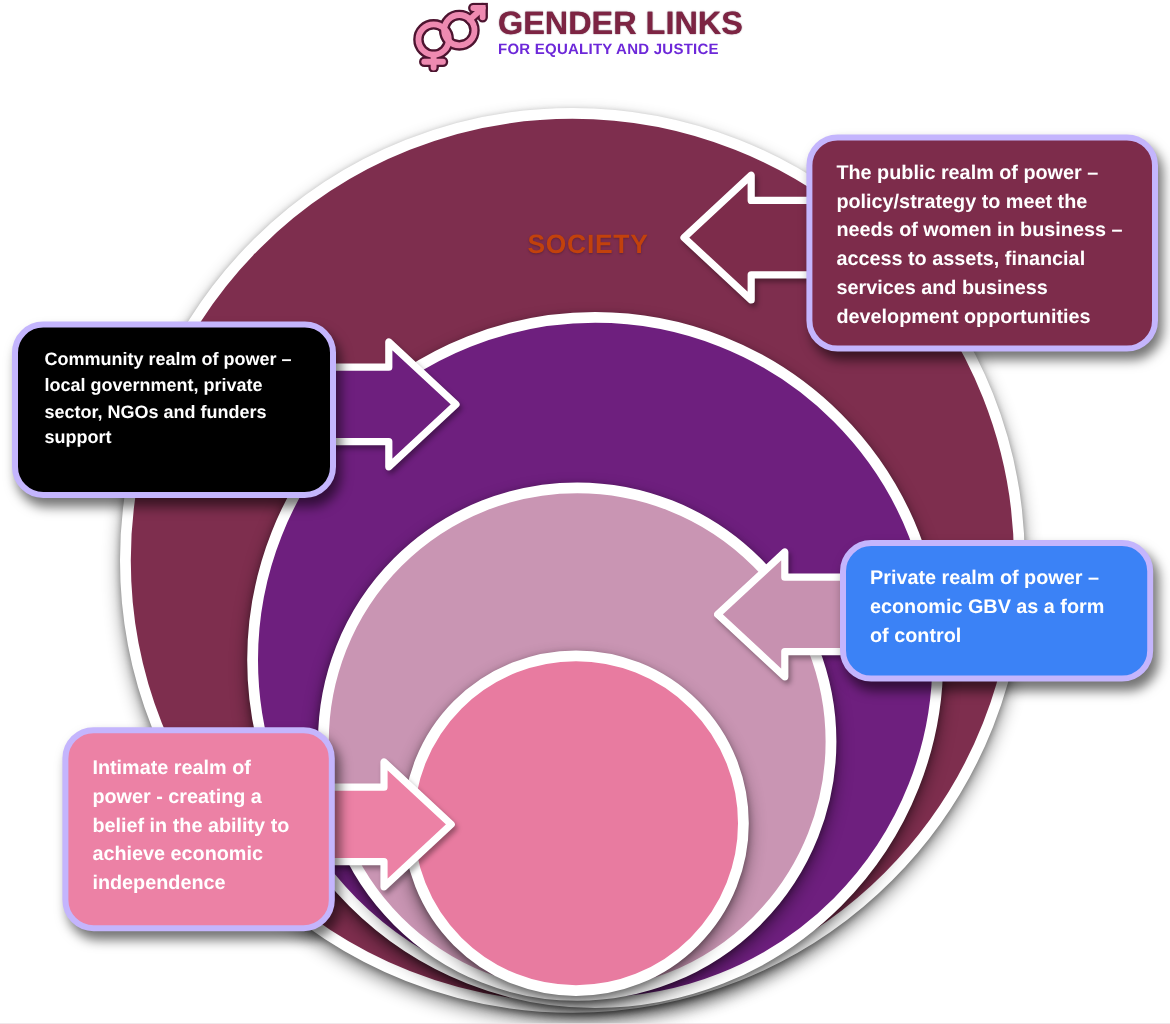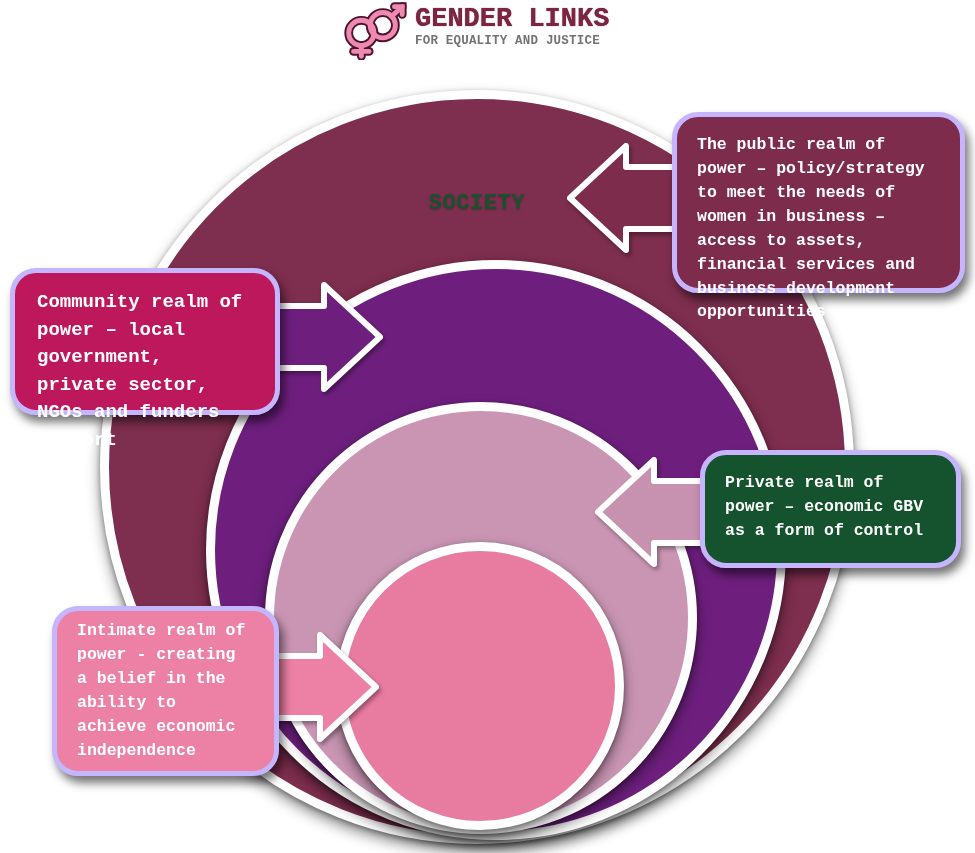--- a/index.html
+++ b/index.html
@@ -1,45 +1,45 @@
 <!DOCTYPE html>
 <html><head>
 <meta charset="utf-8">
 <style>
   html,body { margin:0; padding:0; background:#ffffff; }
   .canvas {
     position:relative; width:975px; height:853px; background:#ffffff;
-    overflow:hidden; font-family:Liberation Mono, monospace;
+    overflow:hidden; font-family:Liberation Sans, sans-serif;
   }
 
   
   .logo { position:absolute; top:2px; left:338px; display:flex; align-items:flex-start; gap:5px; z-index:9; }
   .logo-icon { width:72px; height:58px; }
   .logo-text { padding-top:3px; }
   .logo-title {
     font-size:27px; font-weight:800; color:#7d2443; line-height:1.1;
     letter-spacing:0px; text-shadow:0 0 1px #4d1430;
   }
   .logo-subtitle {
-    font-size:12.5px; font-weight:800; color:#737373; letter-spacing:0.2px; line-height:1.1;
+    font-size:12.5px; font-weight:800; color:#6d28d9; letter-spacing:0.2px; line-height:1.1;
   }
 
   
   .ring {
     position:absolute; border-radius:50%; border:9px solid #ffffff;
     box-shadow:0 7px 14px rgba(0,0,0,0.45), 0 2px 5px rgba(0,0,0,0.30);
   }
   #ring-society       { left:100px; top:90px;  width:736px; height:736px; background:#7e2e4e; z-index:1; }
   #ring-community     { left:206px; top:260px; width:562px; height:562px; background:#6e1f7e; z-index:2; }
   #ring-relationships { left:265px; top:402px; width:414px; height:414px; background:#c995b3; z-index:3; }
   #ring-individual    { left:336px; top:542px; width:270px; height:270px; background:#e87ba0; z-index:4; }
 
   .ring-label {
-    position:absolute; z-index:5; color:#14532d; font-weight:bold; text-align:center;
-    letter-spacing:0.6px; text-shadow:0 1px 2px rgba(0,0,0,0.25); line-height:1.5;
+    position:absolute; z-index:5; color:#c2410c; font-weight:bold; text-align:center;
+    letter-spacing:0.6px; text-shadow:0 1px 2px rgba(0,0,0,0.25); line-height:1.5;margin-left:13px;
   }
   #label-society       { left:397px; top:187px; width:160px; font-size:22px; }
   #label-community     { left:387px; top:323px; width:180px; font-size:22px; }
   #label-relationships { left:378px; top:465px; width:200px; font-size:20px; }
   #label-individual    { left:396px; top:679px; width:168px; font-size:22px; }
 
   
   .arrow { position:absolute; z-index:6; filter:drop-shadow(2px 3px 2px rgba(0,0,0,0.35)); }
   #arrow-society       { left:564px; top:140px; }
   #arrow-community     { left:266px; top:279px; }
@@ -52,23 +52,23 @@
   #arrow-individual polygon    { fill:#ec81a5; }
 
   
   .note {
     position:absolute; z-index:7; box-sizing:border-box;
     border:5px solid #c4b5fd; border-radius:26px; color:#ffffff; font-weight:bold;
     box-shadow:4px 7px 10px rgba(0,0,0,0.55);
     line-height:1.45;
   }
   #note-society       { left:672px; top:112px; width:293px; height:181px; background:#7d2c4b; padding:16px 20px; font-size:16.5px; }
-  #note-community     { left:10px;  top:268px; width:270px; height:147px; background:#be185d; padding:16px 22px; font-size:19px;   }
-  #note-relationships { left:700px; top:450px; width:261px; height:118px; background:#14532d; padding:16px 20px; font-size:16.5px; }
-  #note-individual    { left:52px;  top:606px; width:227px; height:170px; background:#ec81a5; padding:8px 20px; font-size:16.5px; }
+  #note-community     { left:10px;  top:268px; width:270px; height:147px; background:#000000; padding:16px 22px; font-size:15px;   }
+  #note-relationships { left:700px; top:450px; width:261px; height:118px; background:#3b82f6; padding:16px 20px; font-size:16.5px; }
+  #note-individual    { left:52px;  top:606px; width:227px; height:170px; background:#ec81a5; padding:18px 20px; font-size:16.5px; }
 </style>
 </head>
 <body>
 
 <div class="canvas">
 
   <div class="logo">
     <svg class="logo-icon" viewBox="0 0 74 58">
       <g fill="none" stroke="#4d1430" stroke-width="9" stroke-linecap="round">
         <circle cx="24" cy="31" r="13"></circle>

